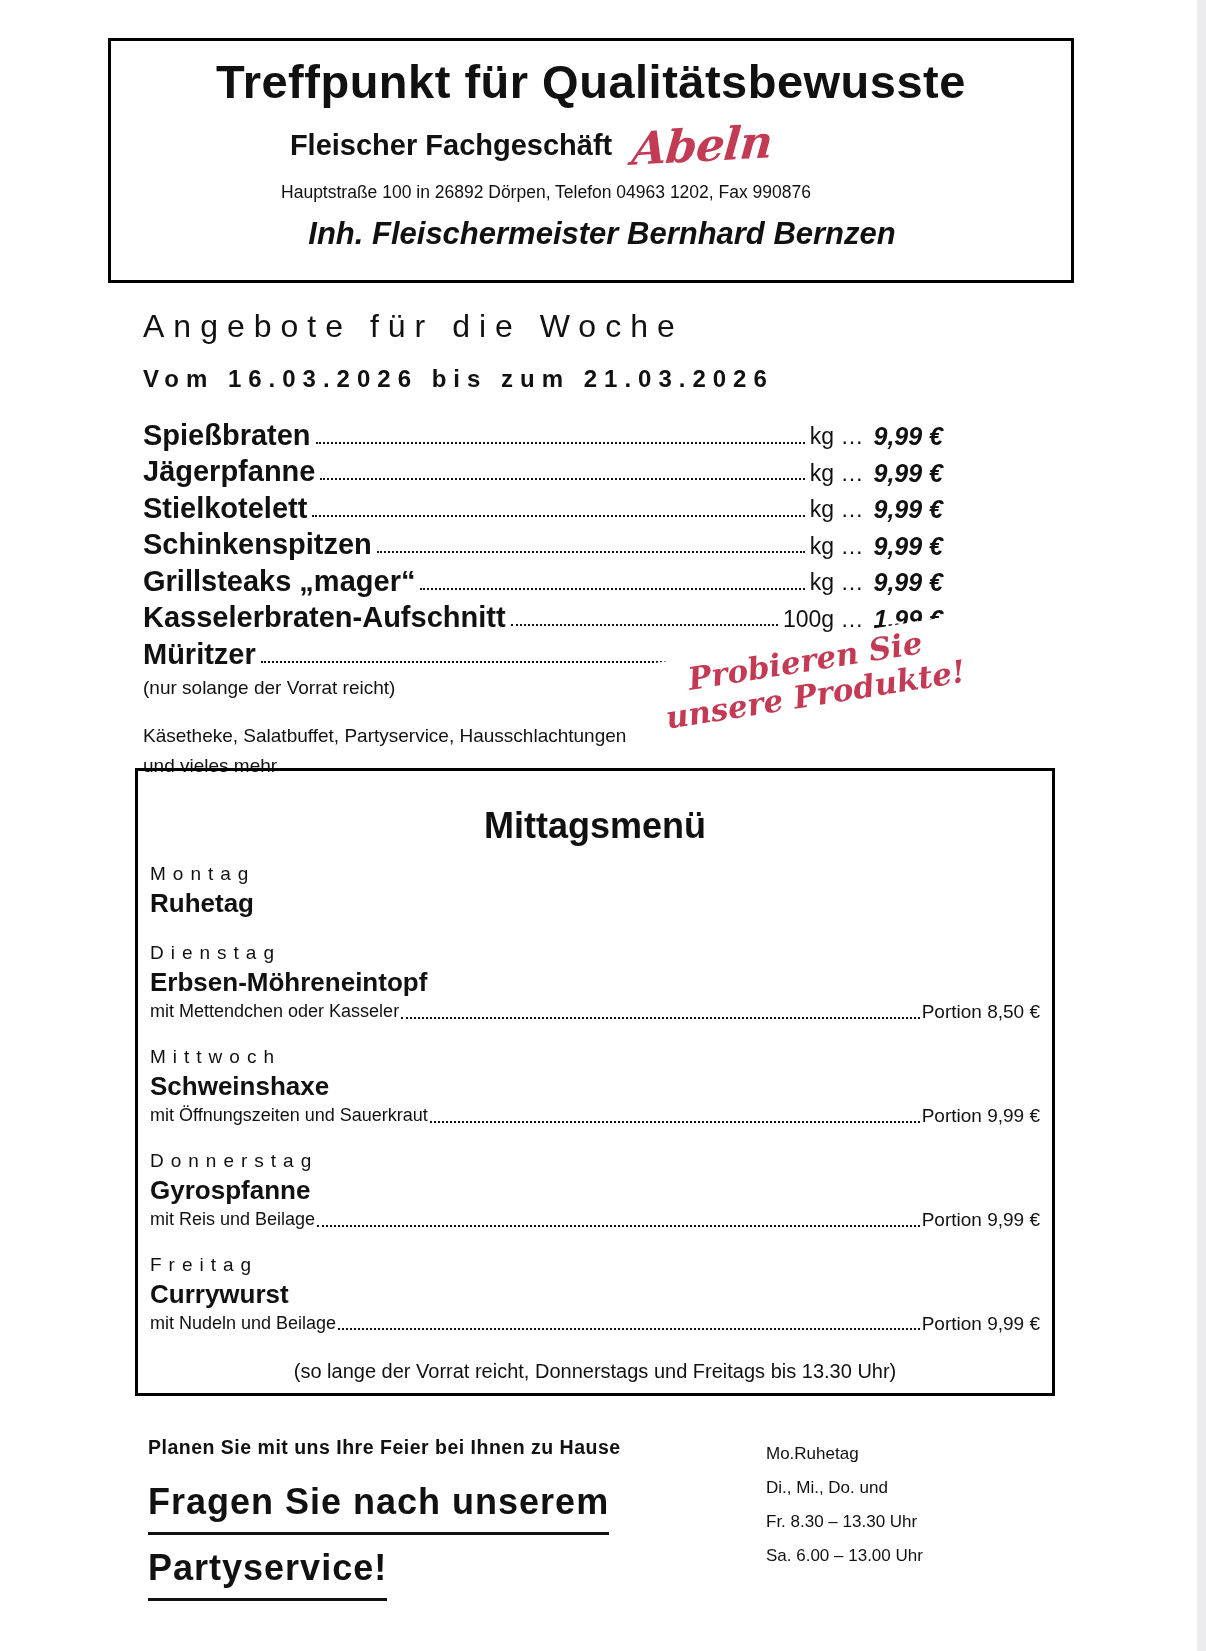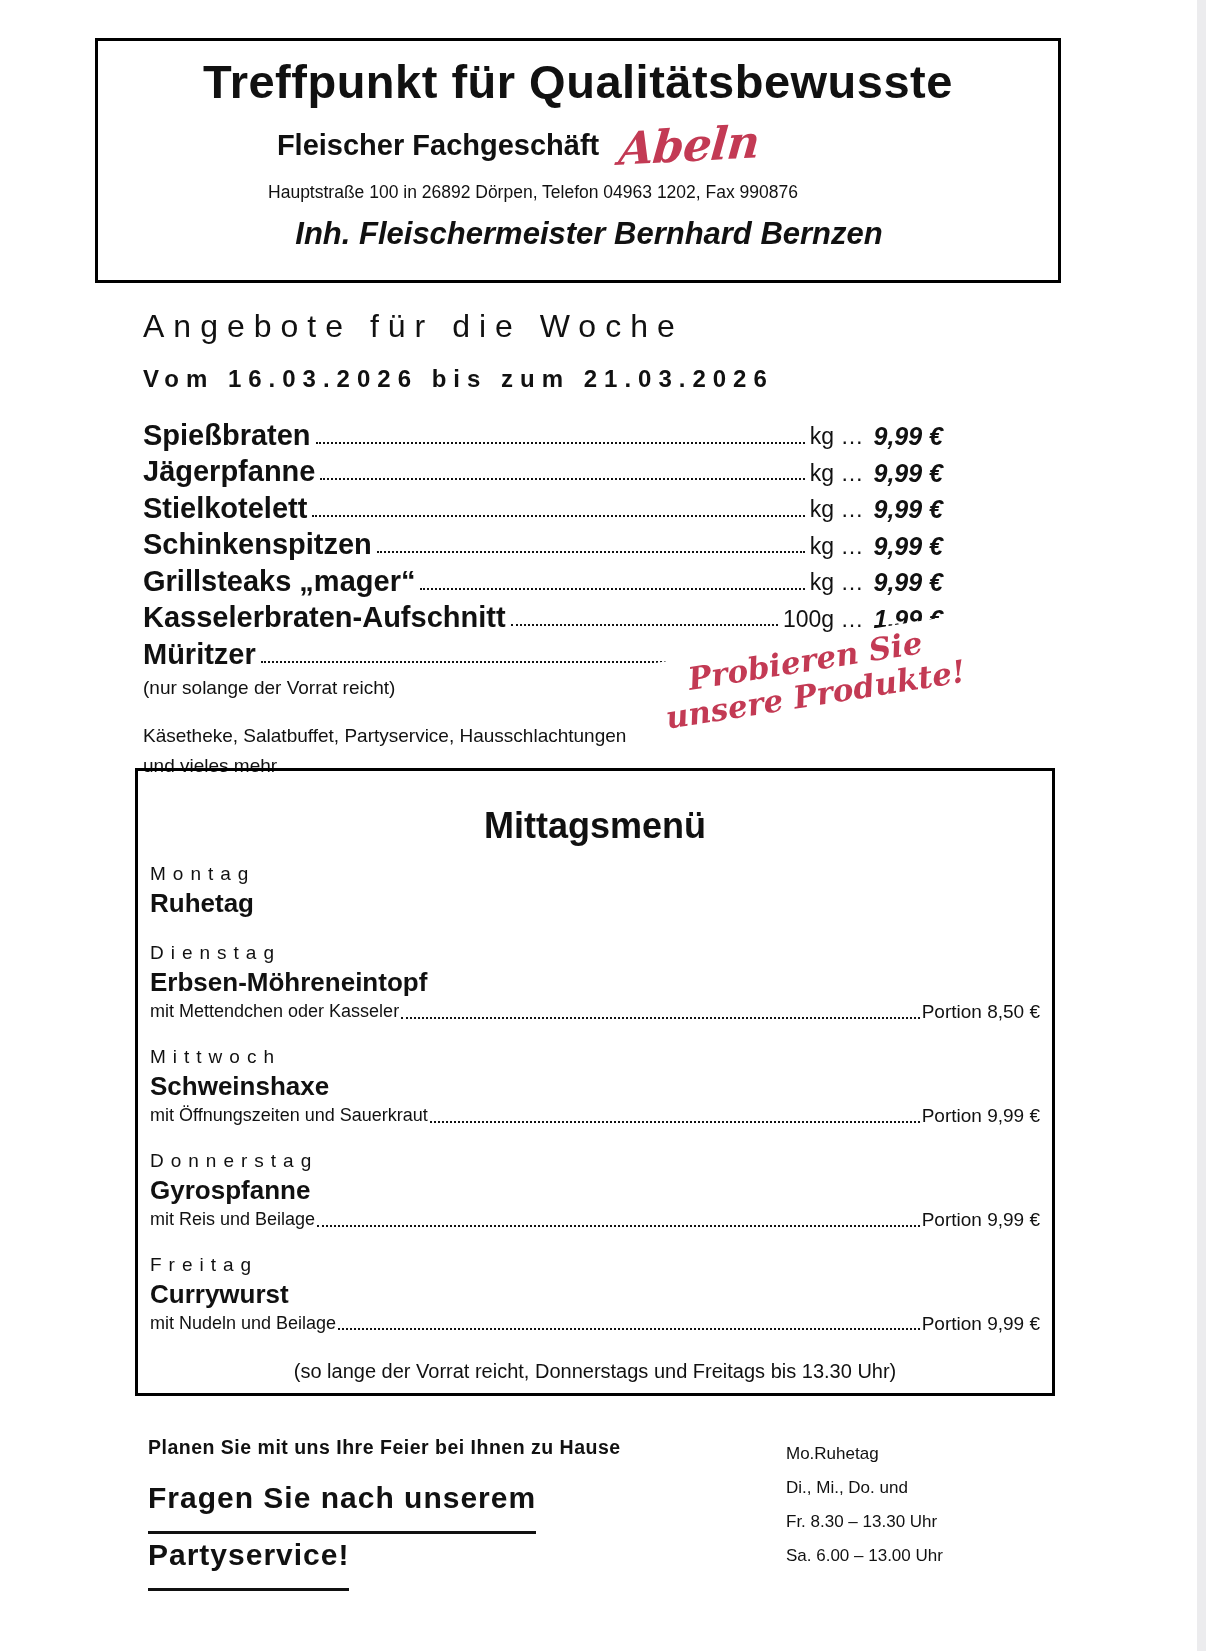--- a/index.html
+++ b/index.html
@@ -4,21 +4,21 @@
 <style>
   html,body { margin:0; padding:0; background:#fff; }
   .page {
     position:relative; width:1206px; height:1651px; background:#ffffff;
     font-family:"Liberation Sans", sans-serif; color:#111; overflow:hidden;
   }
   .page-edge { position:absolute; right:0; top:0; width:9px; height:100%; background:#ececee; }
 
   
   .header-box {
-    position:absolute; left:95px; top:38px; width:966px; height:245px;
+    position:absolute; left:108px; top:38px; width:966px; height:245px;
     border:3px solid #000; box-sizing:border-box; text-align:center;
   }
   .hb-title { margin-top:13px; font-size:47px; font-weight:bold; letter-spacing:0.5px; }
   .hb-subrow { margin-top:10px; display:flex; justify-content:center; align-items:center; gap:20px; transform:translateX(-60px); }
   .hb-shopname { font-size:29px; font-weight:bold; }
   .script {
     font-family:"DejaVu Serif", serif; font-style:italic; font-weight:bold;
   }
   .hb-logo { font-size:45px; letter-spacing:-1px; display:inline-block; transform:rotate(-3deg) skewX(-8deg); }
   .hb-address { margin-top:10px; font-size:17.5px; transform:translateX(-45px); }
@@ -58,27 +58,27 @@
   .dish-name { margin-top:3px; font-size:26px; font-weight:bold; }
   .dish-row { display:flex; align-items:flex-end; margin-top:3px; }
   .dish-detail { font-size:18px; white-space:nowrap; line-height:1.2; }
   .dish-price { font-size:19px; white-space:nowrap; line-height:1.15; }
   .menu-fn1 { text-align:center; margin-top:26px; font-size:20px; }
   .menu-fn2 { text-align:center; margin-top:10px; font-size:17px; }
 
   
   .footer-left { position:absolute; left:148px; top:1436px; }
   .party-line { font-size:19.5px; font-weight:bold; letter-spacing:0.5px; }
-  .cta { display:table; margin-top:22px; font-size:30px; font-weight:bold; letter-spacing:1px;
-         border-bottom:3px solid #111; padding-bottom:16px; }
-  .cta.second { margin-top:4px;text-align:right; }
+  .cta { display:table; margin-top:22px; font-size:36px; font-weight:bold; letter-spacing:1px;
+         border-bottom:3px solid #111; padding-bottom:9px; }
+  .cta.second { margin-top:12px;text-align:right; }
 
   .footer-right { position:absolute; left:730px; top:1430px; width:340px; }
   .hours-title { font-size:25px; font-weight:bold; margin-left:42px; }
-  .hours-line { font-size:17px; margin-top:14px; margin-left:56px; }
+  .hours-line { font-size:17px; margin-top:14px; margin-left:36px; }
 
   .red { color:#c33a54; }
 </style>
 </head>
 <body>
 
 <div class="page">
 
   <div class="header-box">
     <div class="hb-title">Treffpunkt für Qualitätsbewusste</div>

